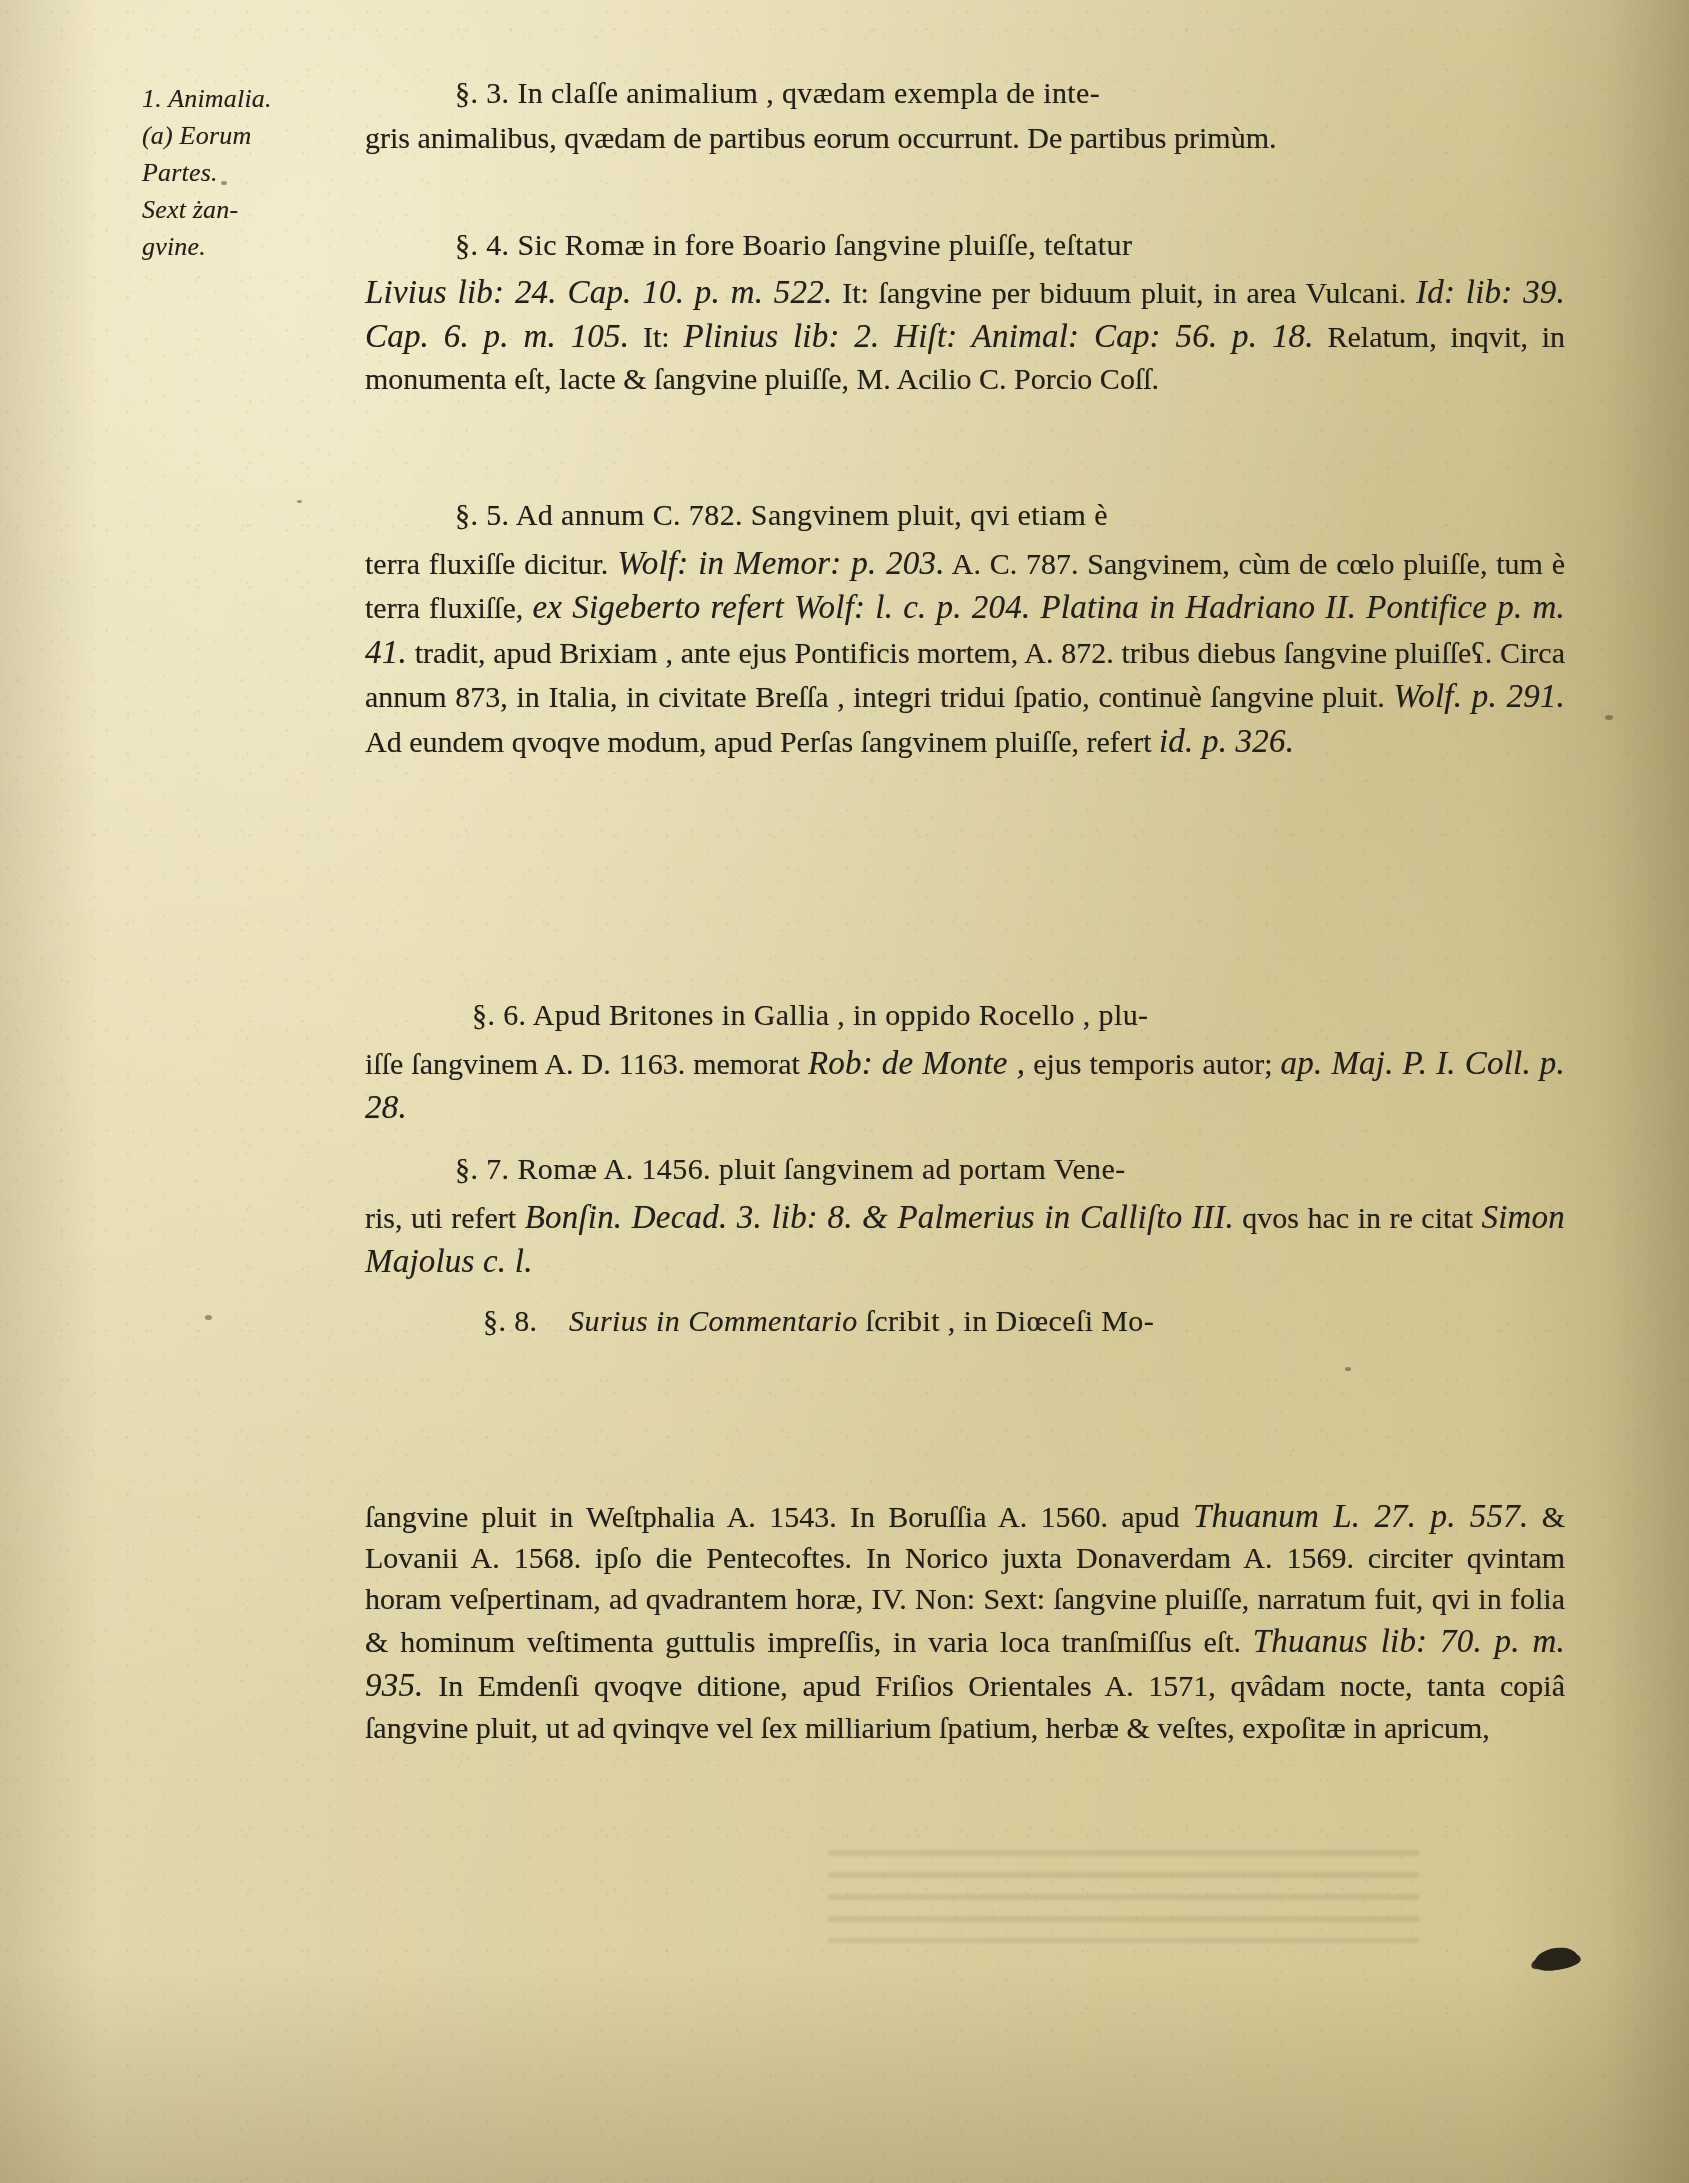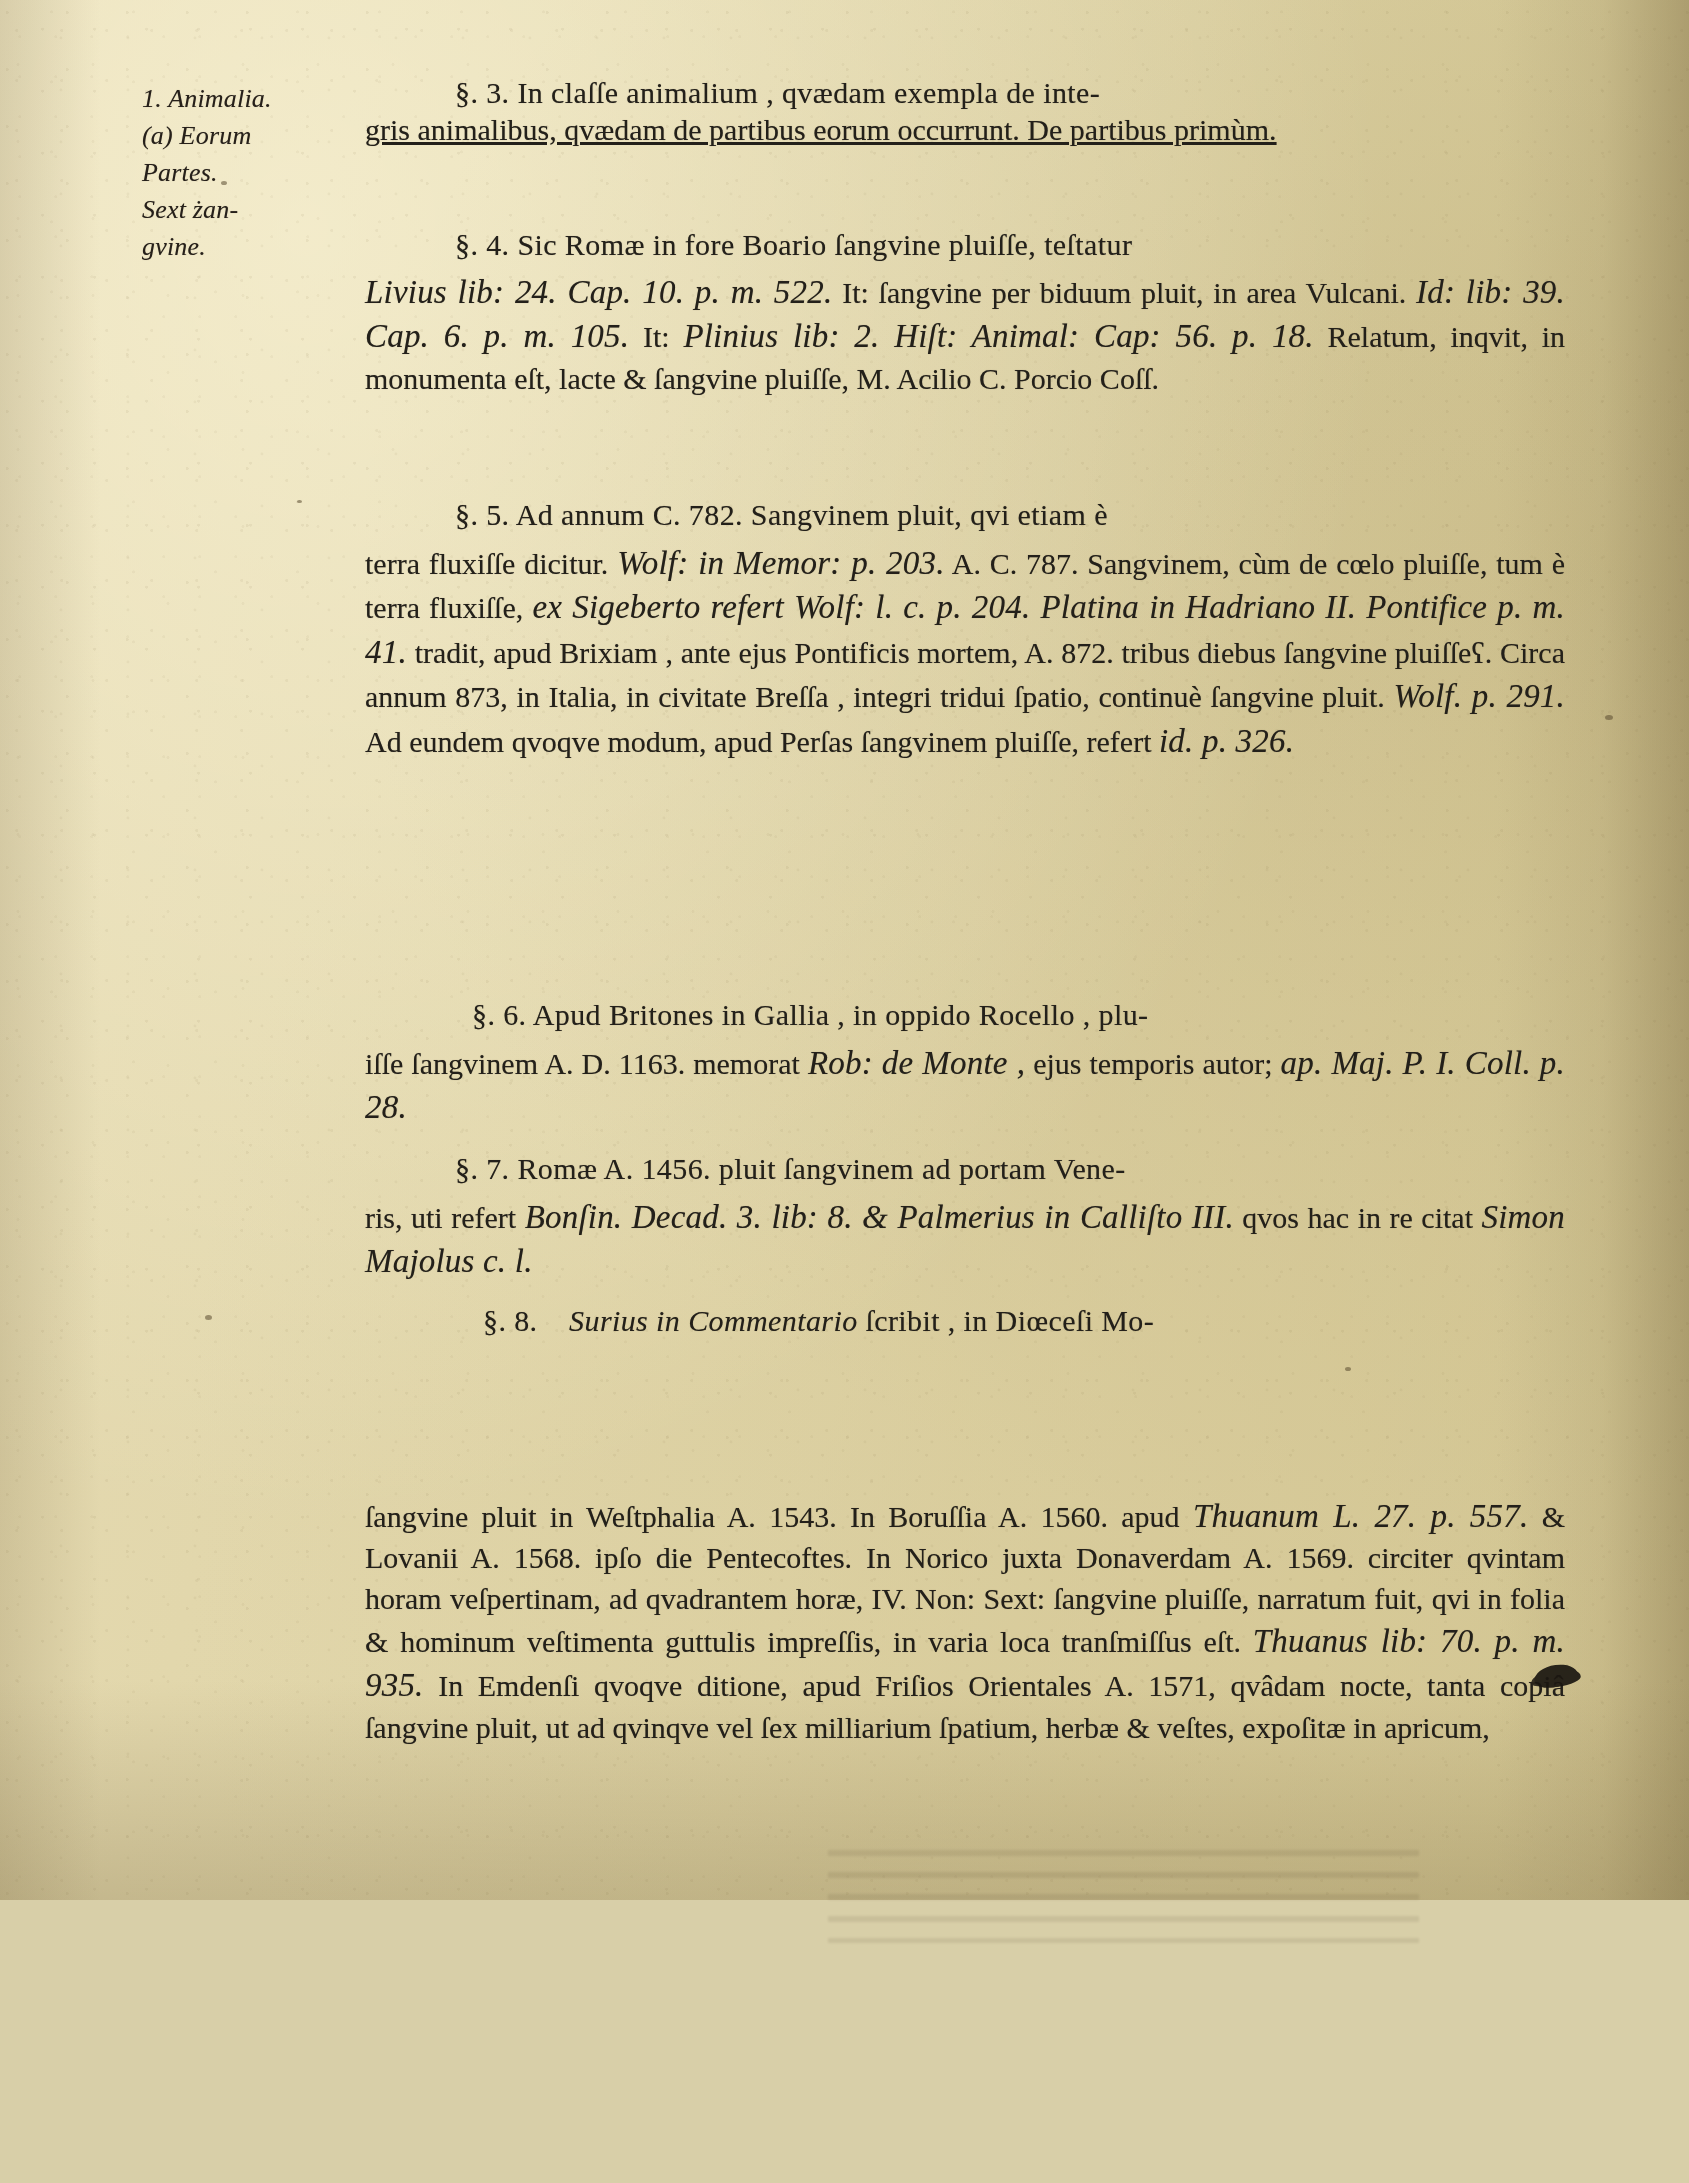--- a/index.html
+++ b/index.html
@@ -11,21 +11,21 @@
     height: 2183px;
     background: #d8cfa8;
     font-family: "Liberation Serif", serif;
     overflow: hidden;
   }
 
   
   #page {
     position: relative;
     width: 1690px;
-    height: 1900px;
+    height: 2183px;
     background:
       radial-gradient(ellipse at 18% 12%, rgba(255,250,225,0.55) 0%, rgba(255,250,225,0) 55%),
       radial-gradient(ellipse at 72% 78%, rgba(214,200,152,0.55) 0%, rgba(214,200,152,0) 60%),
       radial-gradient(ellipse at 95% 30%, rgba(186,170,120,0.45) 0%, rgba(186,170,120,0) 55%),
       linear-gradient(105deg, #e7dcb4 0%, #e2d7ac 28%, #ded3a5 55%, #d6ca97 80%, #cec18c 100%);
     box-sizing: border-box;
   }
   
   #grain {
     position: absolute;
@@ -173,21 +173,21 @@
       <div>1. Animalia.</div>
       <div>(a) Eorum</div>
       <div>Partes.</div>
       <div>Sext żan-</div>
       <div>gvine.</div>
     </div>
 
     <div class="body-col" style="top:73px;left:455px;width:1110px;">
       <div class="para noindent sec">§. 3.   In claſſe animalium , qvædam exempla de inte-</div>
     </div>
-    <div class="full" style="top:110px;left:365px;width:1200px;text-decoration:underline;">
+    <div class="full" style="top:118px;left:365px;width:1200px;">
       <div class="para noindent">gris animalibus, qvædam de partibus eorum occurrunt.   De partibus primùm.</div>
     </div>
 
     <div class="body-col" style="top:225px;left:455px;width:1110px;">
       <div class="para noindent sec">§. 4.   Sic Romæ in fore Boario ſangvine pluiſſe, teſtatur</div>
     </div>
     <div class="full" style="top:270px;left:365px;width:1200px;">
       <p class="para noindent">
         <i class="sm">Livius lib: 24. Cap. 10. p. m. 522.</i>
         <span>It: ſangvine per biduum pluit, in area Vulcani.</span>

